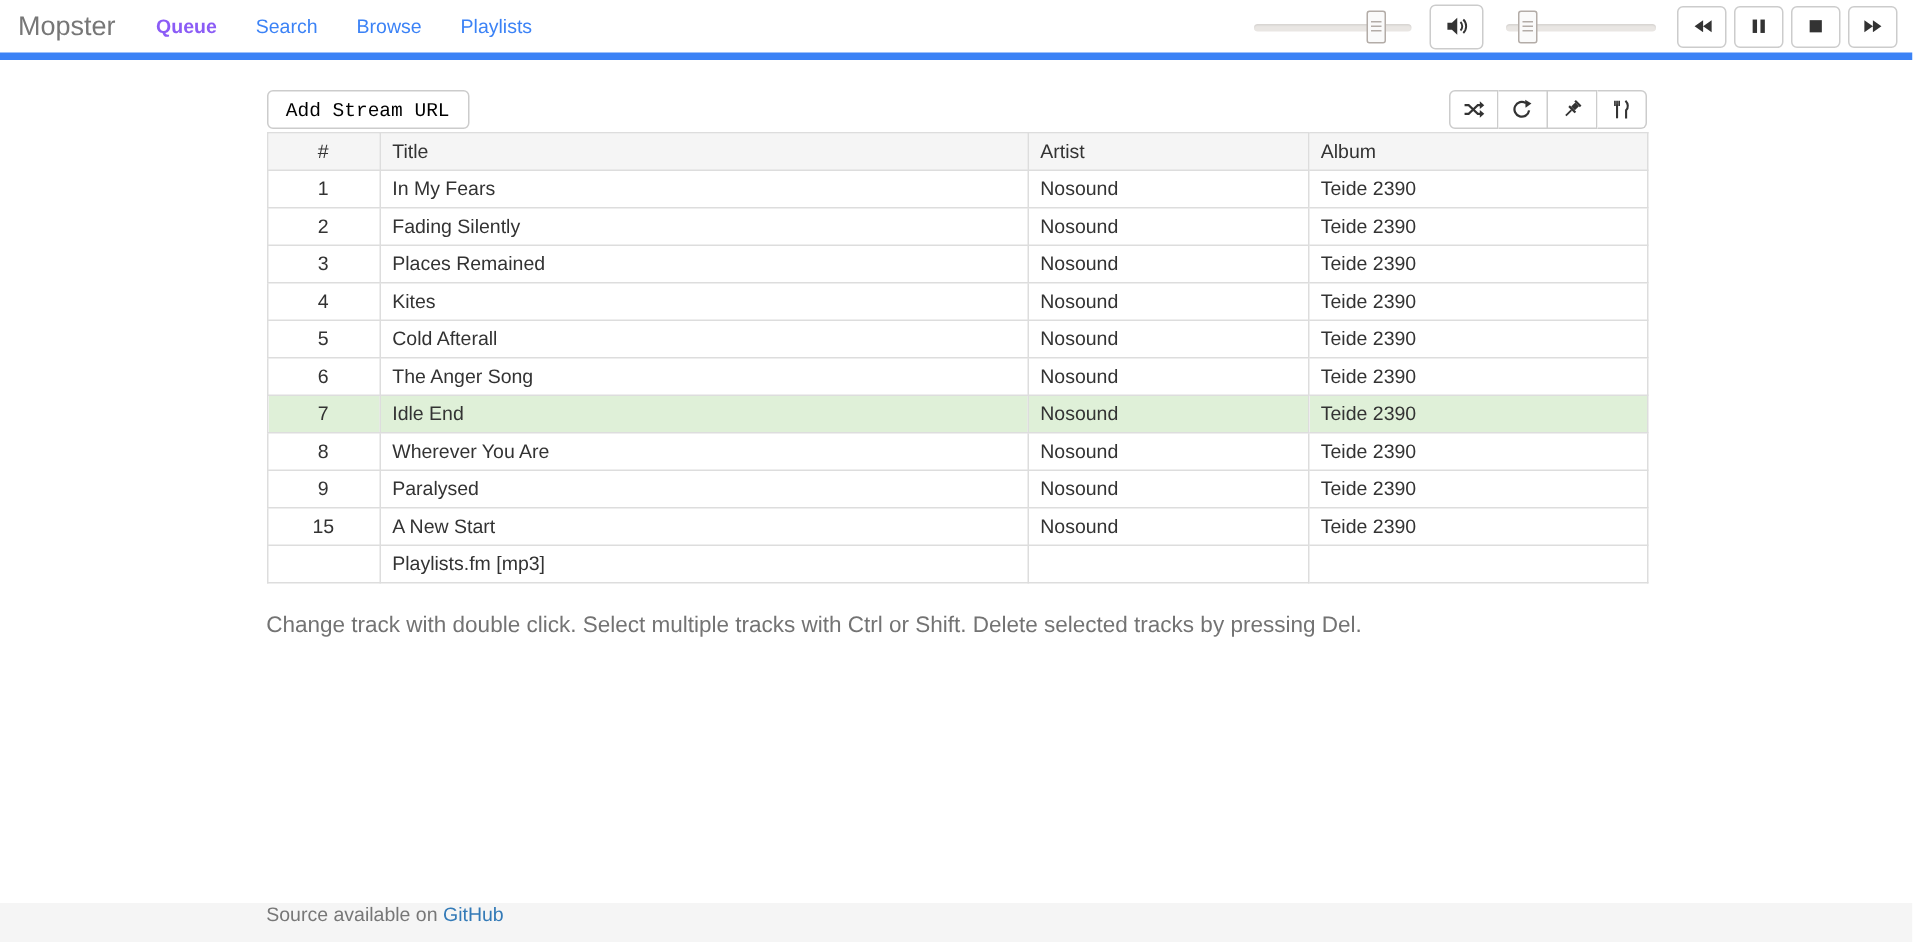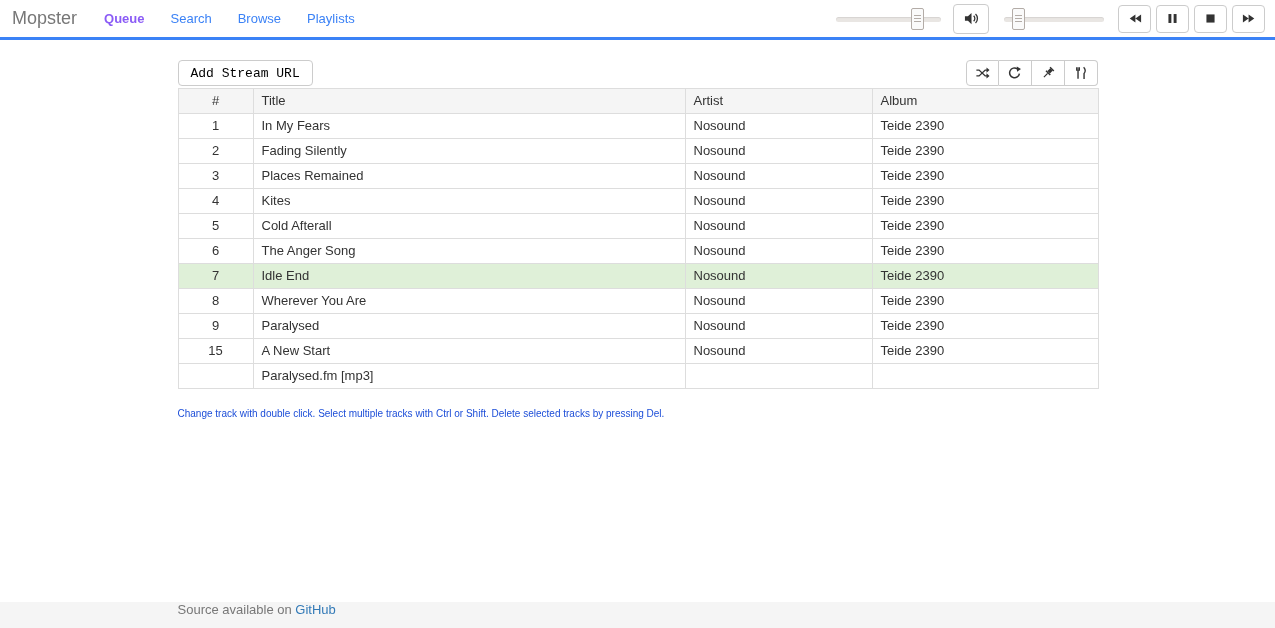--- a/index.html
+++ b/index.html
@@ -11,21 +11,21 @@
     font-size: 13px;
     color: #333;
     background: #fff;
     position: relative;
     min-height: 628px;
   }
   
   .navbar {
     height: 40px;
     background: #fff;
-    border-bottom: 3px solid #3b82f6;
+    border-bottom: 5px solid #3b82f6;
     display: flex;
     align-items: center;
     padding: 0 10px 0 12px;
   }
   .brand {
     font-size: 18px;
     color: #777;
     text-decoration: none;
     margin-right: 14px;
     white-space: nowrap;
@@ -137,21 +137,21 @@
     font-size: 13px;
     line-height: 14px;
     overflow: hidden;
     white-space: nowrap;
   }
   th { background: #f5f5f5; color: #333; }
   td.num, th.num { text-align: center; }
   tr.current td { background: var(--highlight, #dff0d8); }
   tbody tr { cursor: pointer; }
   
-  .help { color: #1d4ed8; margin: 19px 0 0 0; font-size: 10px; }
+  .help { color: #737373; margin: 19px 0 0 0; font-size: 15px; }
   footer {
     position: absolute;
     bottom: 0; left: 0; right: 0;
     height: 26px;
     background: #f5f5f5;
     display: flex;
     align-items: flex-start;
     color: #777;
   }
   footer a { color: var(--link, #337ab7); text-decoration: none; }
@@ -359,21 +359,21 @@
           <td>Teide 2390</td>
         </tr>
         <tr>
           <td class="num">15</td>
           <td>A New Start</td>
           <td>Nosound</td>
           <td>Teide 2390</td>
         </tr>
         <tr>
           <td class="num"></td>
-          <td>Paralysed.fm [mp3]</td>
+          <td>Playlists.fm [mp3]</td>
           <td></td>
           <td></td>
         </tr>
       </tbody>
   </table>
 
   <p class="help">Change track with double click. Select multiple tracks with Ctrl or Shift. Delete selected tracks by pressing Del.</p>
 </div>
 
 <footer>

